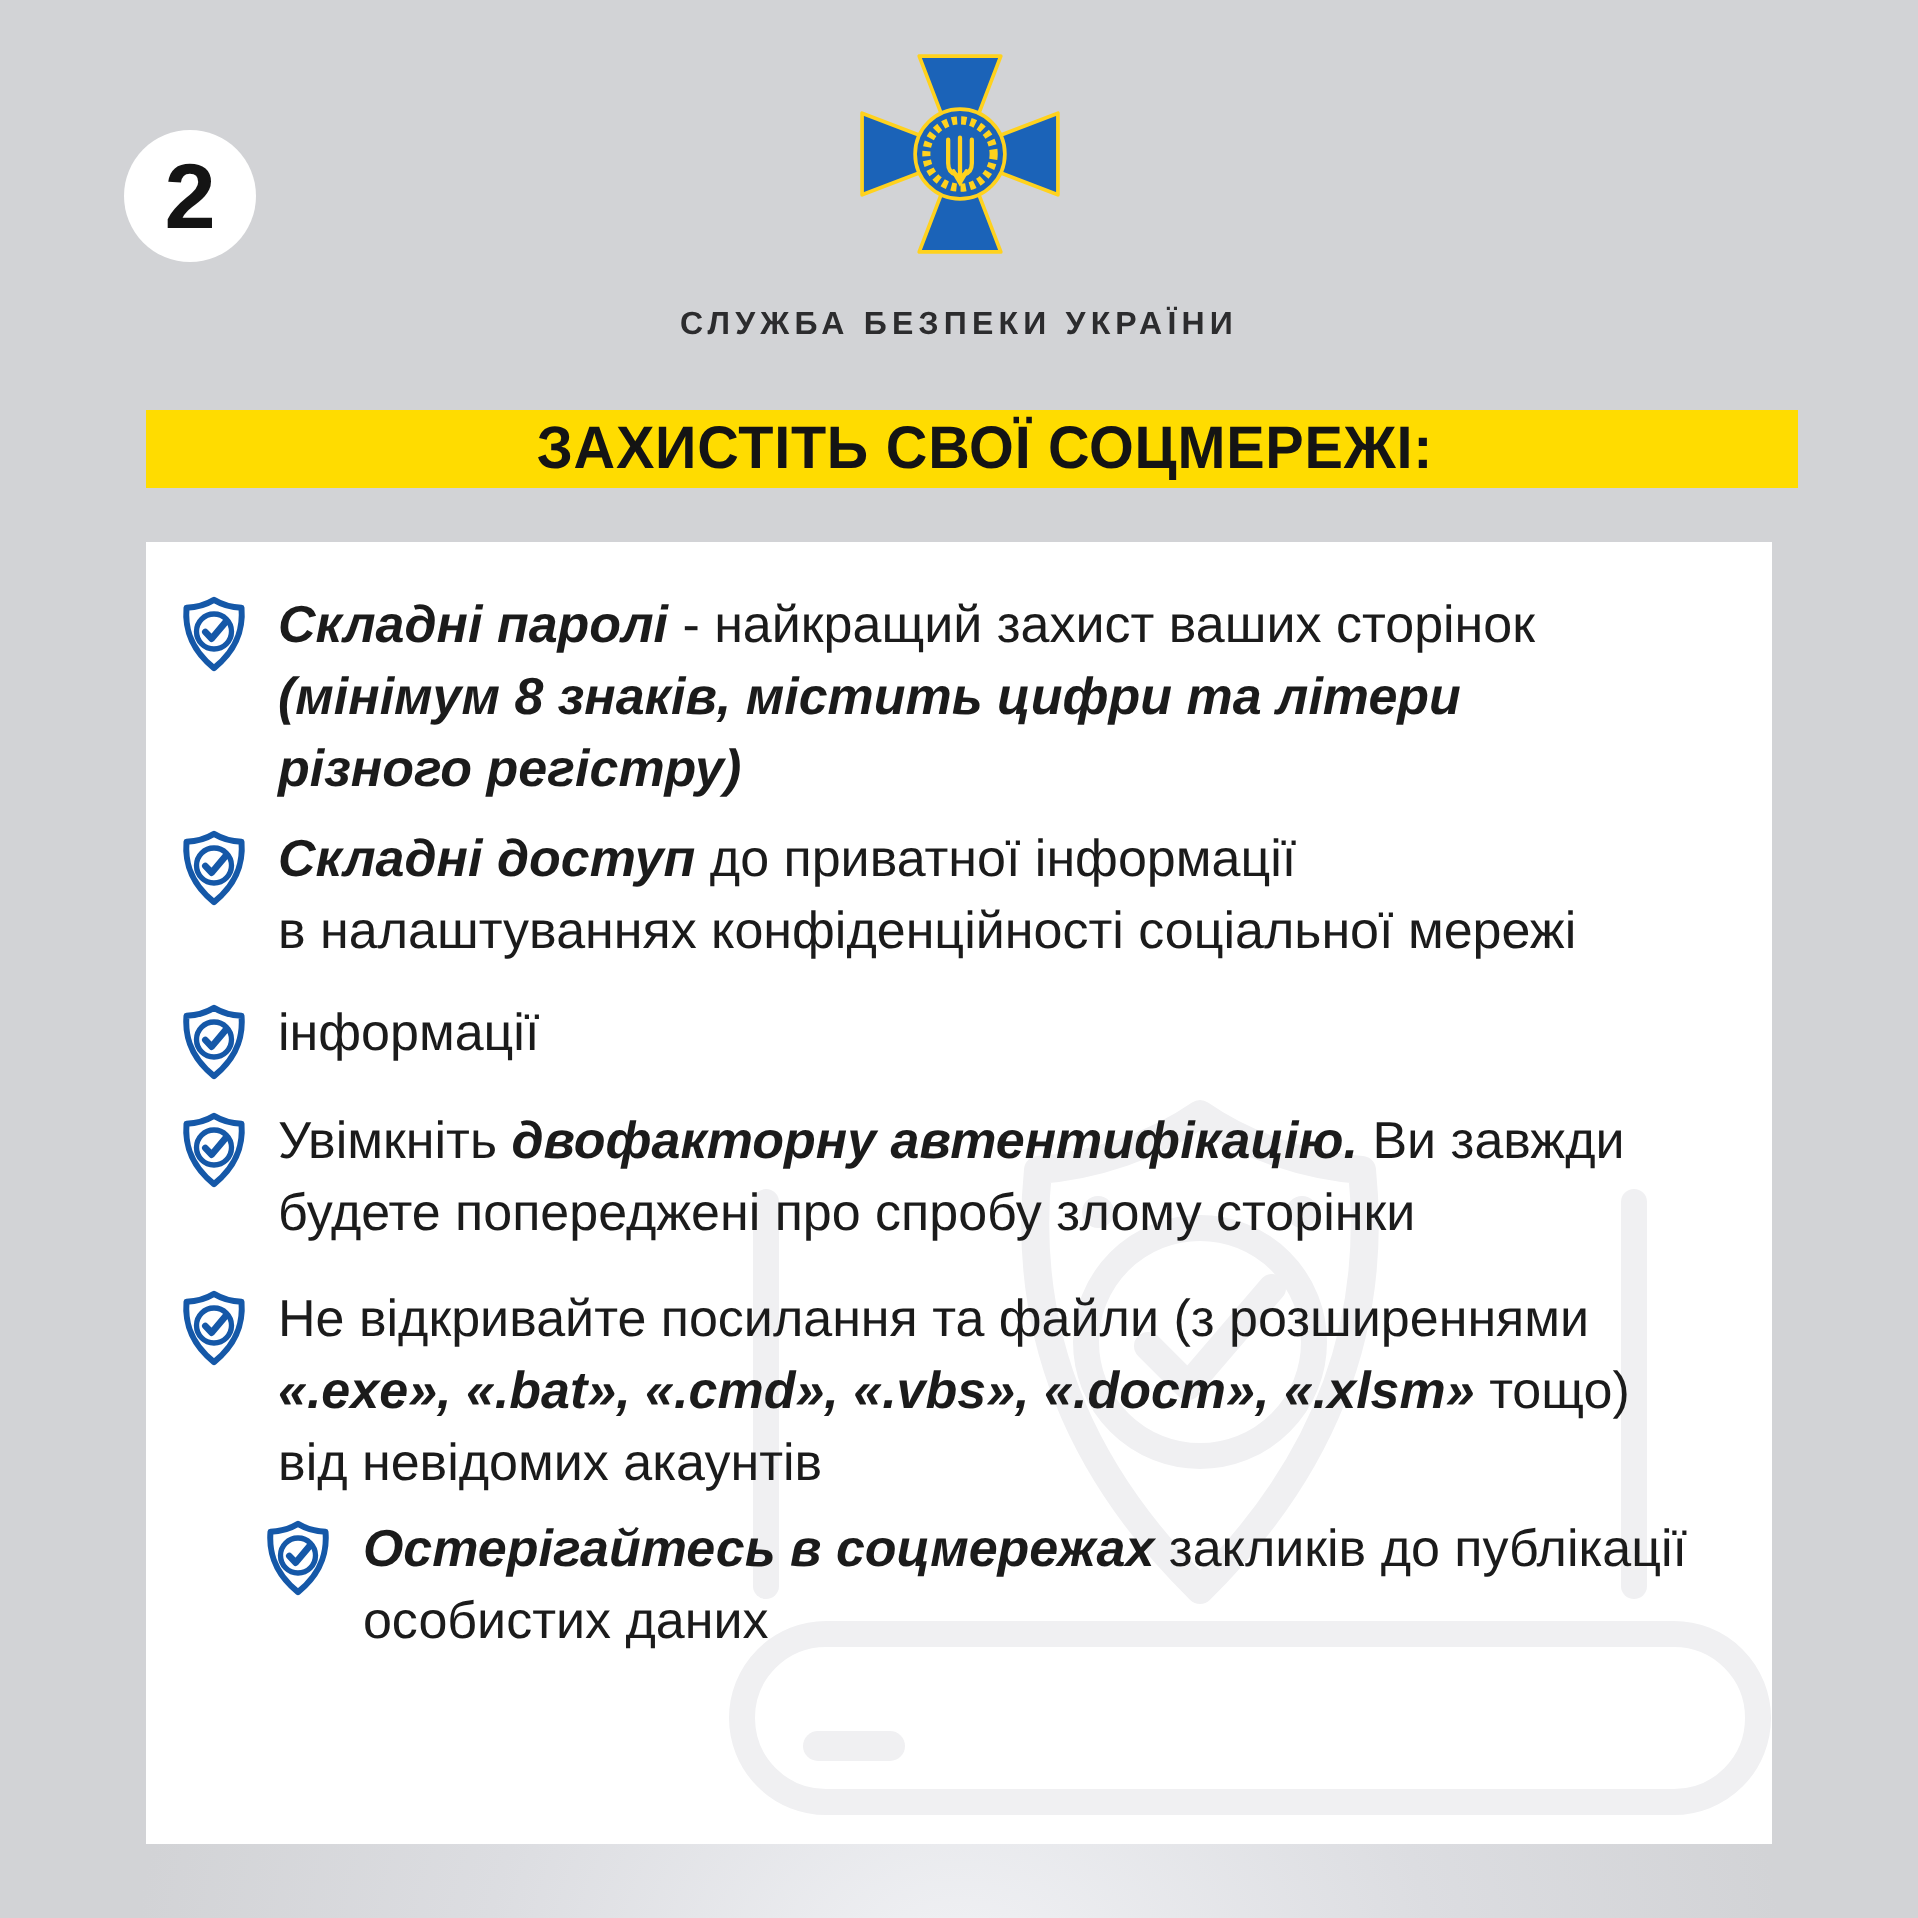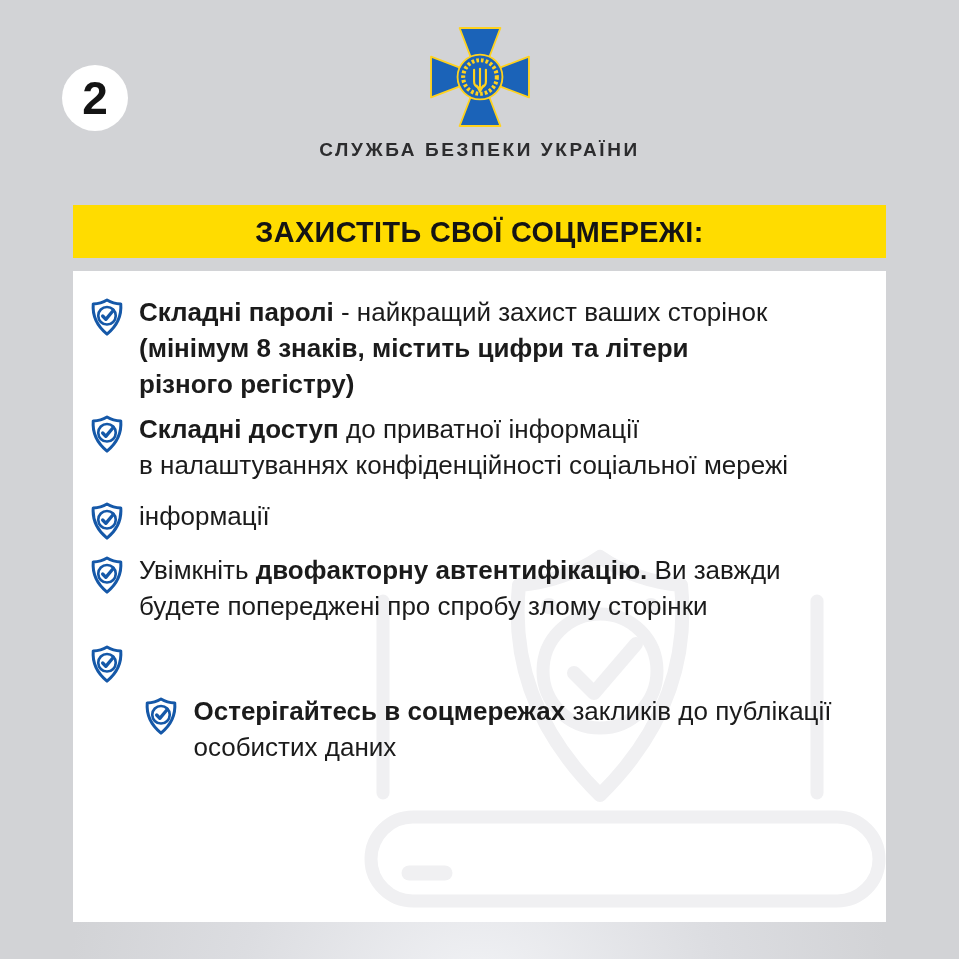--- a/index.html
+++ b/index.html
@@ -15,48 +15,48 @@
   .badge{
     position:absolute;left:62px;top:65px;width:66px;height:66px;
     background:#ffffff;border-radius:50%;
     display:flex;align-items:center;justify-content:center;
   }
   .badge span{font-size:46px;font-weight:800;color:#141414;line-height:1;}
   
   .header{position:absolute;left:0;top:0;width:959px;text-align:center;}
   .emblem{position:absolute;left:429px;top:26px;width:102px;height:102px;}
   .org-name{
-    position:absolute;left:0;top:139px;width:959px;text-align:center;
-    font-size:19px;font-weight:700;letter-spacing:2.6px;color:#2c2c2e;
+    position:absolute;left:0;top:154px;width:959px;text-align:center;
+    font-size:16px;font-weight:700;letter-spacing:2.6px;color:#2c2c2e;
   }
   
   .banner{
-    position:absolute;left:73px;top:205px;width:813px;height:53px;
-    background:#ffdc00;display:flex;align-items:center;justify-content:center;
+    position:absolute;left:73px;top:205px;width:813px;height:39px;
+    background:#ffdc00;display:flex;align-items:center;justify-content:center;padding-left:13px;
   }
   .banner span{
     font-size:30px;font-weight:800;color:#141414;letter-spacing:0.4px;
     transform:scaleX(0.96);
   }
   
   .card{
     position:absolute;left:73px;top:271px;width:813px;height:651px;
     background:#ffffff;overflow:hidden;
   }
   .watermark{position:absolute;left:280px;top:272px;width:540px;height:368px;z-index:0;}
   .bullets{position:relative;z-index:1;padding:23px 0 0 14px;}
   .bullet{display:flex;align-items:flex-start;}
   .bullet + .bullet{margin-top:9px;}
   .bullet:nth-child(3){margin-top:15px;}
   .bullet:nth-child(5){margin-top:17px;}
   .bullet:nth-child(6){margin-top:7px;justify-content:center;}
   .shield{width:40px;height:44px;flex:0 0 40px;margin:1px 12px 0 0;}
   .bullet-text{font-size:26px;line-height:36px;color:#1b1b1b;}
   .bullet-text .line{white-space:nowrap;}
-  .bullet-text .b{font-weight:700;}
+  .bullet-text .b{font-weight:700;font-style:italic;}
 </style>
 </head>
 <body>
 
 <div class="stage">
 
   <div class="badge">
     <span>2</span>
   </div>
 
@@ -152,20 +152,25 @@
           </div>
         </div>
         <div class="bullet">
           <svg class="shield" viewBox="0 0 48 48" aria-hidden="true">
     <g fill="none" stroke="#1558a8" stroke-linecap="round" stroke-linejoin="round">
       <path d="M24,3.5 C28.5,6.2 34.5,8 40.5,8.3 C41.3,18 40,31.5 24,44.5 C8,31.5 6.7,18 7.5,8.3 C13.5,8 19.5,6.2 24,3.5 Z" stroke-width="3.6"></path>
       <circle cx="24" cy="22.5" r="10.5" stroke-width="3.2"></circle>
       <path d="M18.8,22.8 L22.6,26.8 L31.5,16.2" stroke-width="4"></path>
     </g>
   </svg>
+          <div class="bullet-text">
+            <div class="line"><span>Не відкривайте посилання та файли (з розширеннями</span></div>
+            <div class="line"><span class="b">«.exe», «.bat», «.cmd», «.vbs», «.docm», «.xlsm»</span><span> тощо)</span></div>
+            <div class="line"><span>від невідомих акаунтів</span></div>
+          </div>
         </div>
         <div class="bullet">
           <svg class="shield" viewBox="0 0 48 48" aria-hidden="true">
     <g fill="none" stroke="#1558a8" stroke-linecap="round" stroke-linejoin="round">
       <path d="M24,3.5 C28.5,6.2 34.5,8 40.5,8.3 C41.3,18 40,31.5 24,44.5 C8,31.5 6.7,18 7.5,8.3 C13.5,8 19.5,6.2 24,3.5 Z" stroke-width="3.6"></path>
       <circle cx="24" cy="22.5" r="10.5" stroke-width="3.2"></circle>
       <path d="M18.8,22.8 L22.6,26.8 L31.5,16.2" stroke-width="4"></path>
     </g>
   </svg>
           <div class="bullet-text">

